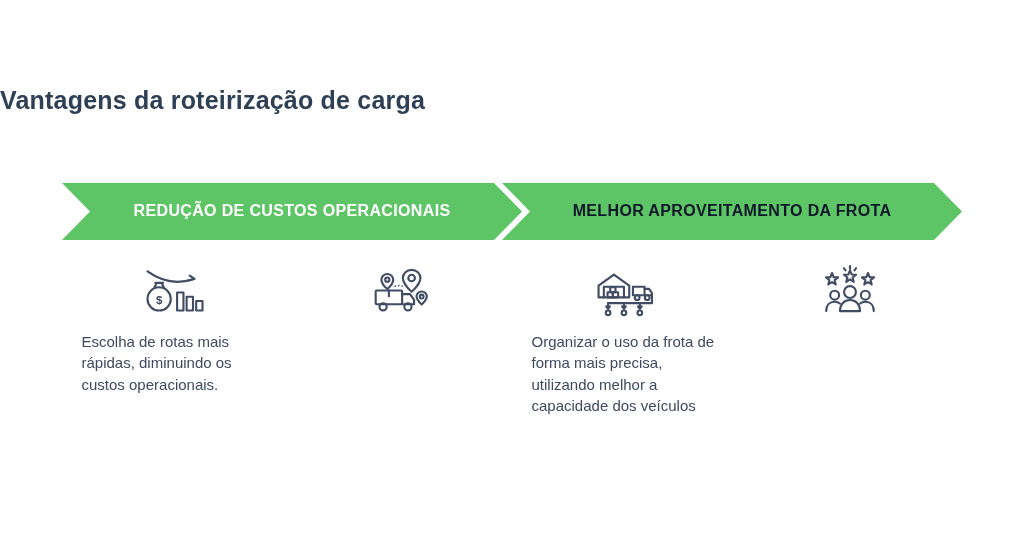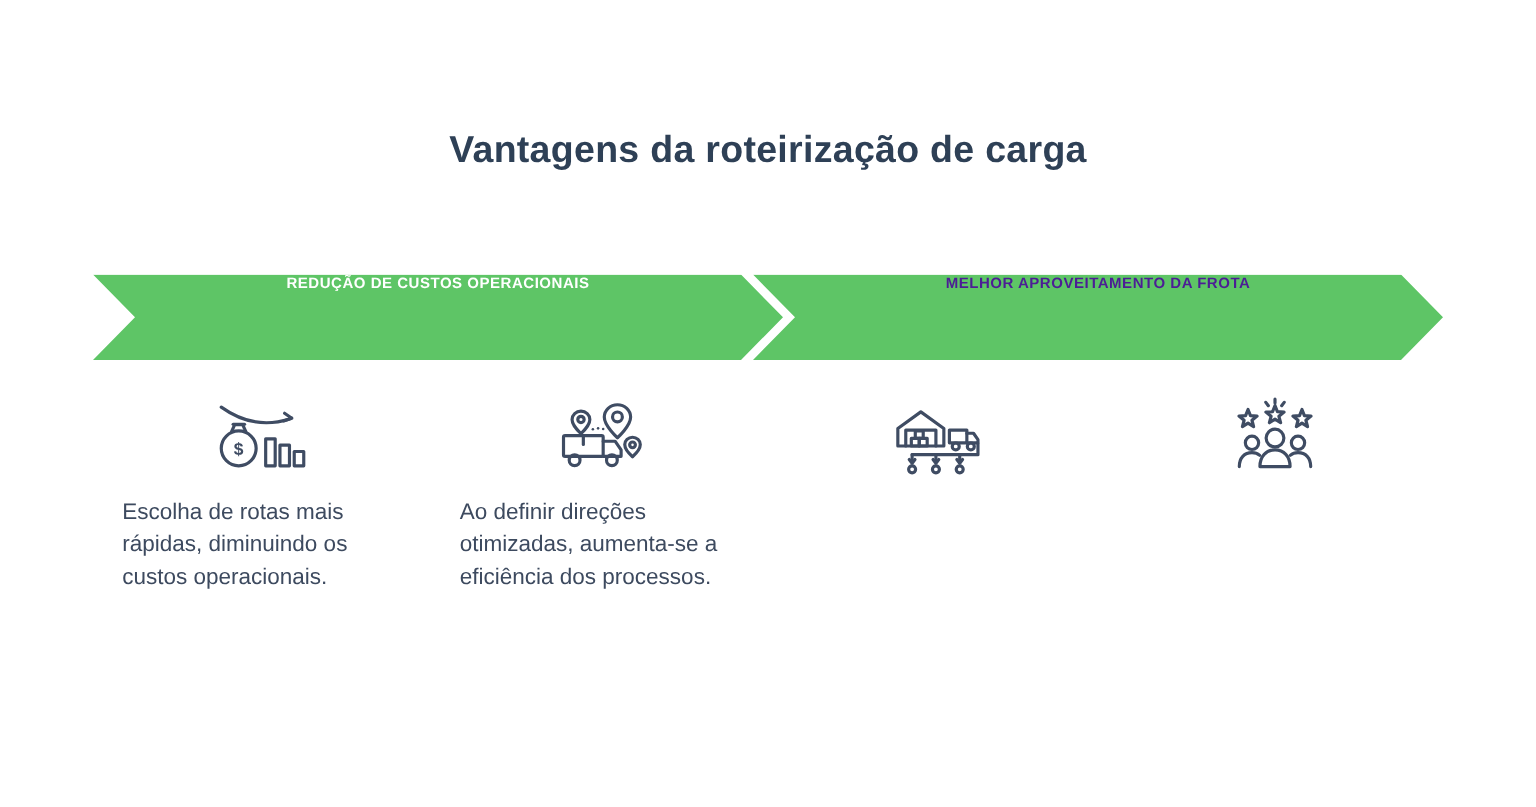--- a/index.html
+++ b/index.html
@@ -5,40 +5,39 @@
   html,body{margin:0;padding:0;}
   body{
     width:1024px;height:538px;
     background:#ffffff;
     font-family:"Liberation Sans", sans-serif;
     overflow:hidden;
     position:relative;
   }
   .title{
     margin:86px 0 12px;
-    text-align:center;
     font-size:25px;
     font-weight:700;
     letter-spacing:.2px;
     color:var(--title-text,#2e4056);
   }
   .banner-row{
     display:flex;
     margin:68px 62px 0;
     height:57px;
   }
   .banner{
     flex:1;
     display:flex;
-    align-items:flex-start;
+    align-items:center;
     justify-content:center;
     text-align:center;
     clip-path:polygon(0 0, calc(100% - 28px) 0, 100% 50%, calc(100% - 28px) 100%, 0 100%, 28px 50%);
     color:#fff;
-    font-size:10px;
+    font-size:16px;
     font-weight:700;
     letter-spacing:.35px;
     line-height:1.42;
     padding:0 28px;
     text-transform:uppercase;
   }
   .banner + .banner{ margin-left:-20px; }
   .cols{
     display:flex;
     margin:24px 62px 0;
@@ -75,21 +74,21 @@
 <body style="background: rgb(255, 255, 255);">
 
 <div>
 
   <h1 class="title">Vantagens da roteirização de carga</h1>
 
   <div class="banner-row">
     <div class="banner" style="background: rgb(94, 197, 102); color: rgb(255, 255, 255);">
       <span>REDUÇÃO DE CUSTOS OPERACIONAIS</span>
     </div>
-    <div class="banner" style="background: rgb(94, 197, 102); color: #4c1d95;">
+    <div class="banner" style="background: rgb(94, 197, 102); color: #0f172a;">
       <span>MELHOR APROVEITAMENTO DA FROTA</span>
     </div>
   </div>
 
   <div class="cols">
 
     <div class="col">
       <div class="icon">
         <svg width="68" height="55" viewBox="0 0 64 52" fill="none" stroke="currentColor" stroke-width="2" stroke-linecap="round" stroke-linejoin="round">
           <path d="M6,7 C20,17 35,19 49,14.5"></path>
@@ -118,21 +117,20 @@
           <circle cx="34" cy="20.8" r="0.8" fill="currentColor" stroke="none"></circle>
           <rect x="9" y="25" width="25" height="13" rx="1"></rect>
           <path d="M21.5,25 v5.5"></path>
           <path d="M34,28.5 h7.5 l3.8,5.5 v4 h-11.3"></path>
           <circle cx="16" cy="40.5" r="3.4"></circle>
           <circle cx="39.5" cy="40.5" r="3.4"></circle>
           <path d="M52.5,26 c-2.7,0 -4.9,2.1 -4.9,4.6 c0,3.3 4.9,7.7 4.9,7.7 s4.9,-4.4 4.9,-7.7 c0,-2.5 -2.2,-4.6 -4.9,-4.6 z"></path>
           <circle cx="52.5" cy="30.8" r="1.8"></circle>
         </svg>
       </div>
-      <p class="desc">Ao definir direções otimizadas, aumenta-se a eficiência dos processos.</p>
     </div>
 
     <div class="col">
       <div class="icon">
         <svg width="68" height="55" viewBox="0 0 64 52" fill="none" stroke="currentColor" stroke-width="2" stroke-linecap="round" stroke-linejoin="round">
           <path d="M7,20.5 L21.5,10 L36,20.5 V31.5 H7 Z"></path>
           <path d="M12,31.5 V21.5 H31 V31.5"></path>
           <rect x="15.5" y="26.7" width="5" height="4.8"></rect>
           <rect x="20.5" y="26.7" width="5" height="4.8"></rect>
           <rect x="18" y="22" width="5" height="4.7"></rect>
@@ -143,20 +141,21 @@
           <path d="M57.5,30 V37 H16"></path>
           <path d="M16,37 v4 M31,37 v4 M46,37 v4"></path>
           <path d="M14.2,40 L16,42.4 L17.8,40"></path>
           <path d="M29.2,40 L31,42.4 L32.8,40"></path>
           <path d="M44.2,40 L46,42.4 L47.8,40"></path>
           <circle cx="16" cy="46.2" r="2.2"></circle>
           <circle cx="31" cy="46.2" r="2.2"></circle>
           <circle cx="46" cy="46.2" r="2.2"></circle>
         </svg>
       </div>
+      <p class="desc">Organizar o uso da frota de forma mais precisa, utilizando melhor a capacidade dos veículos</p>
     </div>
 
     <div class="col">
       <div class="icon">
         <svg width="68" height="55" viewBox="0 0 64 52" fill="none" stroke="currentColor" stroke-width="2" stroke-linecap="round" stroke-linejoin="round">
           <defs>
             <path id="star" d="M0,-6 L1.53,-2.1 L5.71,-1.85 L2.47,0.8 L3.53,4.85 L0,2.6 L-3.53,4.85 L-2.47,0.8 L-5.71,-1.85 L-1.53,-2.1 Z"></path>
           </defs>
           <use href="#star" transform="translate(15,14.5)"></use>
           <use href="#star" transform="translate(32,12)"></use>

